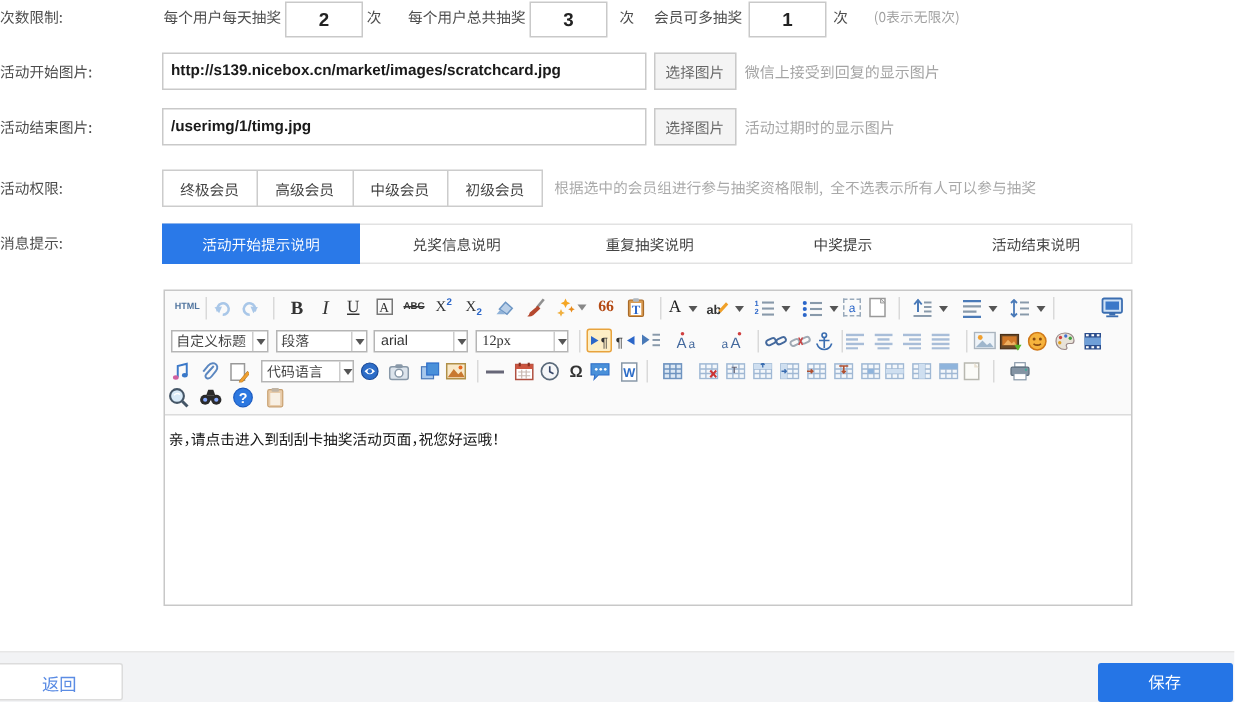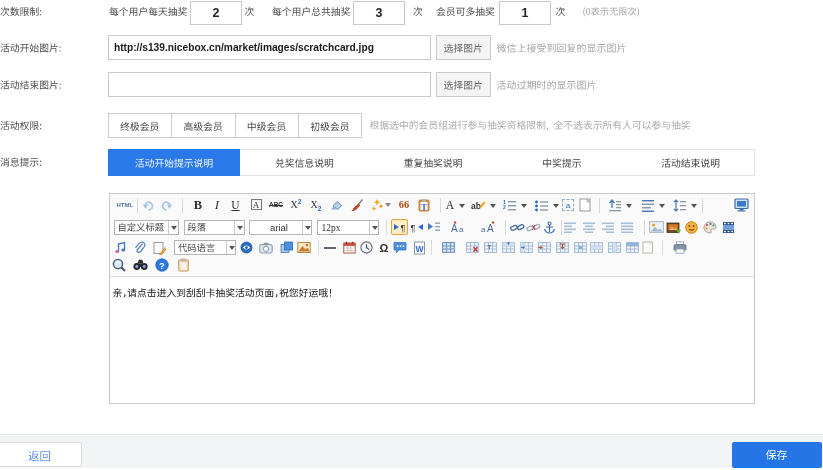--- a/index.html
+++ b/index.html
@@ -13,20 +13,21 @@
     <div style="position:absolute;left:353px;top:0.5px;width:52px;height:24px;background:#fff;border:1px solid #c9c9c9;"></div>
     <div style="position:absolute;left:499px;top:0.5px;width:52px;height:24px;background:#fff;border:1px solid #c9c9c9;"></div>
     <div style="position:absolute;left:216px;top:3px;width:0;display:flex;justify-content:center;font-size:12.5px;color:#222;line-height:20px;white-space:pre;font-weight:bold;">2</div>
     <div style="position:absolute;left:379px;top:3px;width:0;display:flex;justify-content:center;font-size:12.5px;color:#222;line-height:20px;white-space:pre;font-weight:bold;">3</div>
     <div style="position:absolute;left:525px;top:3px;width:0;display:flex;justify-content:center;font-size:12.5px;color:#222;line-height:20px;white-space:pre;font-weight:bold;">1</div>
     <div style="position:absolute;left:108px;top:35px;width:323px;height:24.5px;background:#fff;border:1px solid #c9c9c9;"></div>
     <div style="position:absolute;left:108px;top:72px;width:323px;height:24.5px;background:#fff;border:1px solid #c9c9c9;"></div>
     <div style="position:absolute;left:436px;top:35px;width:54.5px;height:24.5px;background:#f4f4f4;border:1px solid #c9c9c9;"></div>
     <div style="position:absolute;left:436px;top:72px;width:54.5px;height:24.5px;background:#f4f4f4;border:1px solid #c9c9c9;"></div>
     <div style="position:absolute;left:114px;top:38.2px;font-size:10.2px;color:#1a1a1a;line-height:20px;white-space:pre;font-weight:bold;letter-spacing:0;">http://s139.nicebox.cn/market/images/scratchcard.jpg</div>
+    <div style="position:absolute;left:114px;top:75.2px;font-size:10.2px;color:#1a1a1a;line-height:20px;white-space:pre;font-weight:bold;">/userimg/1/timg.jpg</div>
     <div style="position:absolute;left:108px;top:113px;width:253.5px;height:24.5px;background:#fff;border:1px solid #ccc;"></div>
     <div style="position:absolute;left:171.4px;top:114px;width:1px;height:24px;background:#ccc;"></div>
     <div style="position:absolute;left:234.8px;top:114px;width:1px;height:24px;background:#ccc;"></div>
     <div style="position:absolute;left:298.2px;top:114px;width:1px;height:24px;background:#ccc;"></div>
     <div style="position:absolute;left:108px;top:149px;width:647px;height:26.5px;background:#fff;border:1px solid #e2e2e2;"></div>
     <div style="position:absolute;left:108px;top:149px;width:132px;height:27px;background:#2a79e8;"></div>
     <div style="position:absolute;left:109px;top:193px;width:646px;height:211px;background:#fff;border:1px solid #c8c8c8;"></div>
     <div style="position:absolute;left:110px;top:194px;width:644px;height:83px;background:#fafafa;border-bottom:1px solid #dcdcdc;"></div>
     <div style="position:absolute;left:116.5px;top:195px;font-size:6px;color:#50749e;line-height:20px;white-space:pre;font-weight:bold;letter-spacing:0;">HTML</div>
     <div style="position:absolute;left:137px;top:197.5px;width:1px;height:15px;background:#d9d9d9;"></div>
@@ -135,21 +136,21 @@
     </svg>
     <div style="position:absolute;left:113.5px;top:219.5px;width:65px;height:15px;background:#fff;border:1px solid #b5b5b5;"></div>
     <div style="position:absolute;left:168.0px;top:220.5px;width:1px;height:13px;background:#ccc;"></div>
     <div style="position:absolute;left:171.0px;top:225.5px;width:0;height:0;border-left:3px solid transparent;border-right:3px solid transparent;border-top:4px solid #555;"></div>
     <div style="position:absolute;left:183.5px;top:219.5px;width:61px;height:15px;background:#fff;border:1px solid #b5b5b5;"></div>
     <div style="position:absolute;left:234.0px;top:220.5px;width:1px;height:13px;background:#ccc;"></div>
     <div style="position:absolute;left:237.0px;top:225.5px;width:0;height:0;border-left:3px solid transparent;border-right:3px solid transparent;border-top:4px solid #555;"></div>
     <div style="position:absolute;left:249px;top:219.5px;width:63px;height:15px;background:#fff;border:1px solid #b5b5b5;"></div>
     <div style="position:absolute;left:301.5px;top:220.5px;width:1px;height:13px;background:#ccc;"></div>
     <div style="position:absolute;left:304.5px;top:225.5px;width:0;height:0;border-left:3px solid transparent;border-right:3px solid transparent;border-top:4px solid #555;"></div>
-    <div style="position:absolute;left:254px;top:217.5px;font-size:9.5px;color:#333;line-height:20px;white-space:pre;margin-left:16px;">arial</div>
+    <div style="position:absolute;left:254px;top:217.5px;font-size:9.5px;color:#333;line-height:20px;white-space:pre;">arial</div>
     <div style="position:absolute;left:316.5px;top:219.5px;width:62.5px;height:15px;background:#fff;border:1px solid #b5b5b5;"></div>
     <div style="position:absolute;left:368.5px;top:220.5px;width:1px;height:13px;background:#ccc;"></div>
     <div style="position:absolute;left:371.5px;top:225.5px;width:0;height:0;border-left:3px solid transparent;border-right:3px solid transparent;border-top:4px solid #555;"></div>
     <div style="position:absolute;left:321.5px;top:217.5px;font-size:9.5px;color:#333;line-height:20px;white-space:pre;font-family:Liberation Serif, serif;">12px</div>
     <div style="position:absolute;left:385.5px;top:219.5px;width:1px;height:15px;background:#d9d9d9;"></div>
     <div style="position:absolute;left:390.5px;top:219px;width:17px;height:15.5px;background:#fdeec5;border:1px solid #e8a33d;border-radius:2px;"></div>
     <div style="position:absolute;left:394px;top:223.5px;width:0;height:0;border-top:3.5px solid transparent;border-bottom:3.5px solid transparent;border-left:5px solid #2b66c9;"></div>
     <div style="position:absolute;left:403px;top:217.5px;width:0;display:flex;justify-content:center;font-size:9px;color:#333;line-height:20px;white-space:pre;">¶</div>
     <div style="position:absolute;left:418px;top:223.5px;width:0;height:0;border-top:3.5px solid transparent;border-bottom:3.5px solid transparent;border-right:5px solid #2b66c9;"></div>
     <div style="position:absolute;left:413px;top:217.5px;width:0;display:flex;justify-content:center;font-size:9px;color:#333;line-height:20px;white-space:pre;">¶</div>

